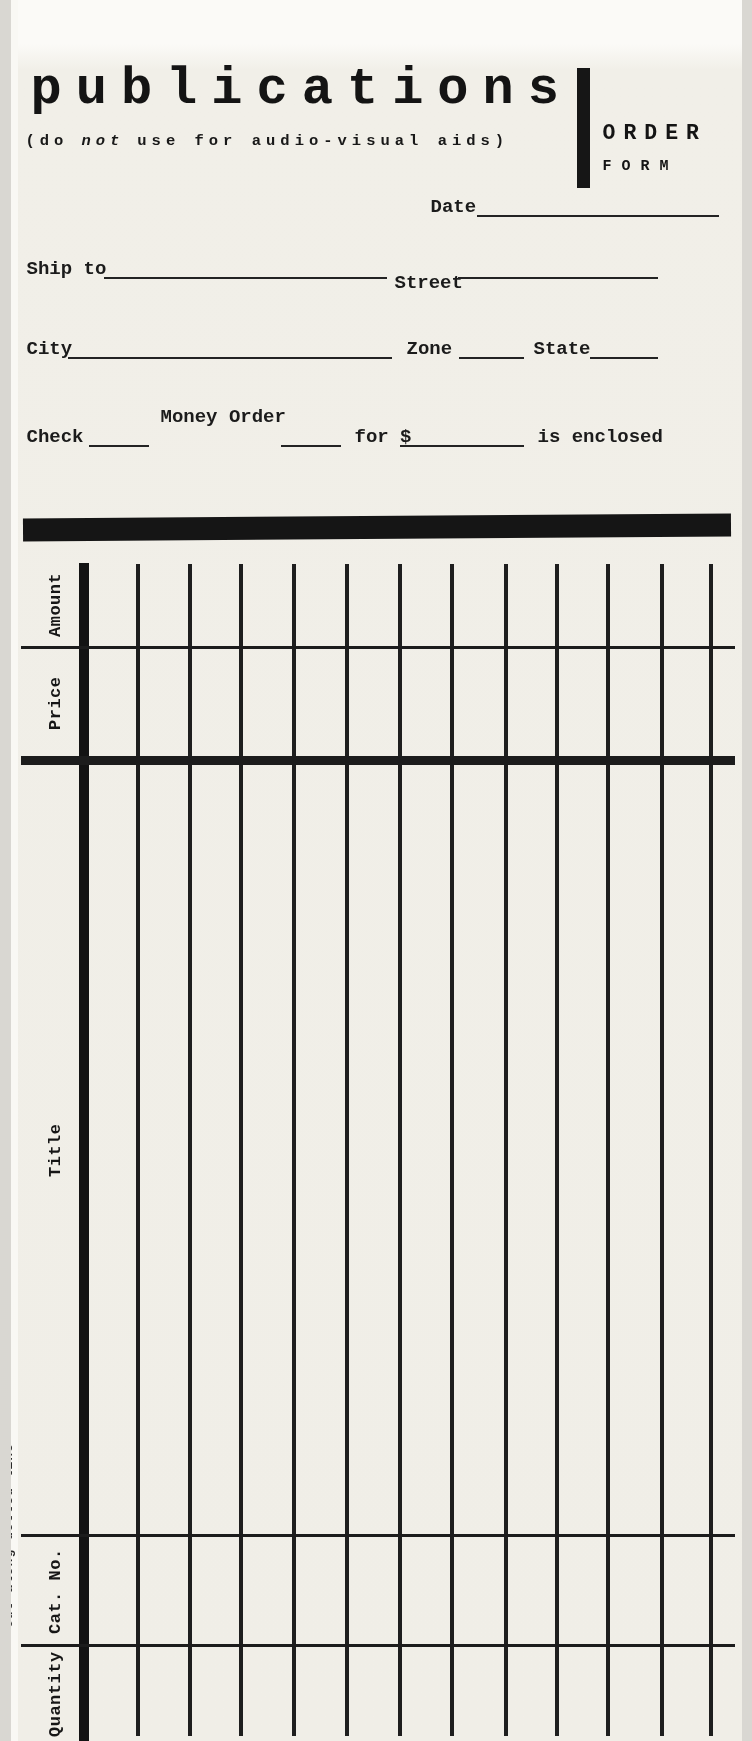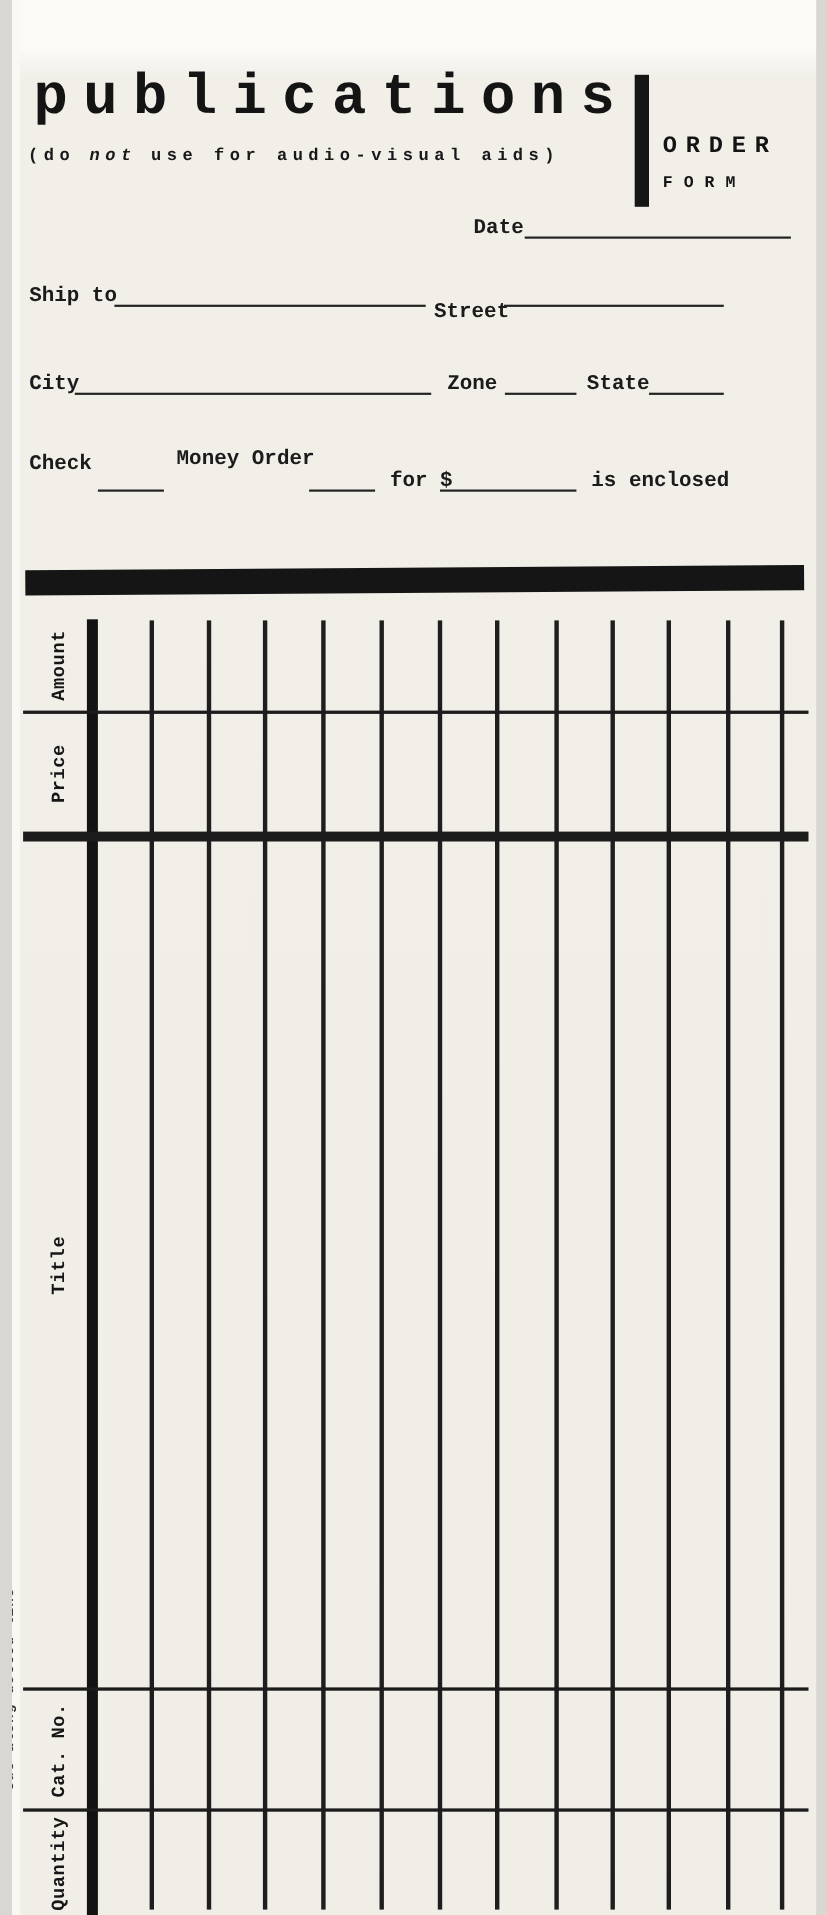--- a/index.html
+++ b/index.html
@@ -75,21 +75,21 @@
   <div class="abs flabel" style="left:384px;top:258px;margin-top:14px;">Street</div>
   <div class="abs rule" style="left:447px;top:277px;width:200px;"></div>
 
   <div class="abs flabel" style="left:16px;top:338px;">City</div>
   <div class="abs rule" style="left:57px;top:357px;width:324px;"></div>
   <div class="abs flabel" style="left:396px;top:338px;">Zone</div>
   <div class="abs rule" style="left:448px;top:357px;width:65px;"></div>
   <div class="abs flabel" style="left:523px;top:338px;">State</div>
   <div class="abs rule" style="left:579px;top:357px;width:68px;"></div>
 
-  <div class="abs flabel" style="left:16px;top:410px;text-align:center;">Check</div>
+  <div class="abs flabel" style="left:16px;top:426px;text-align:center;">Check</div>
   <div class="abs rule" style="left:78px;top:445px;width:60px;"></div>
   <div class="abs flabel" style="left:150px;top:406px;">Money Order</div>
   <div class="abs rule" style="left:270px;top:445px;width:60px;"></div>
   <div class="abs flabel" style="left:344px;top:426px;">for $</div>
   <div class="abs rule" style="left:389px;top:445px;width:124px;"></div>
   <div class="abs flabel" style="left:527px;top:426px;">is enclosed</div>
 
   <div class="abs bigbar"></div>
 
   <div class="abs vlabel" style="top:563px;height:84px;">Amount</div>

